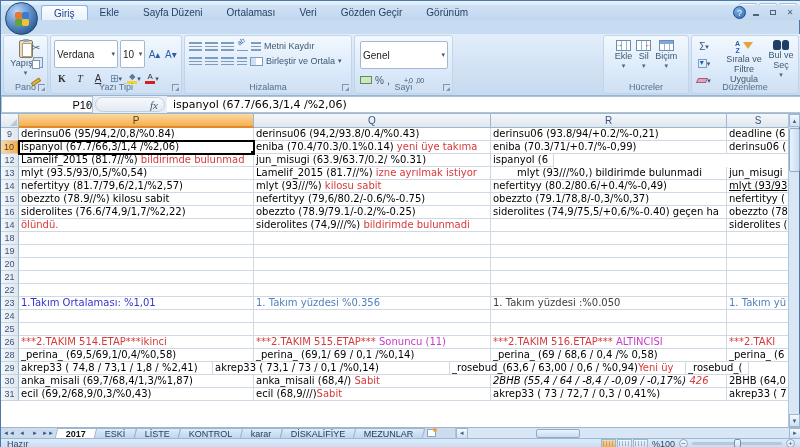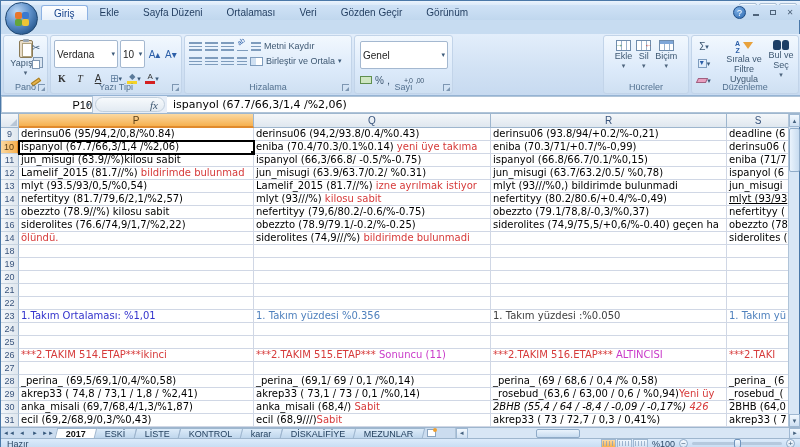--- a/index.html
+++ b/index.html
@@ -464,38 +464,30 @@
           <div class="cell" style="width: 63px;"><span>deadline (6</span></div>
         </div>
         <div class="grow">
           <div class="rh hl">10</div>
           <div class="cell sel" style="width: 235px;"><span>ispanyol (67.7/66,3/1,4 /%2,06)</span></div>
           <div class="cell" style="width: 237px;"><span>eniba (70.4/70.3/0.1%0.14) </span><span class="c-red">yeni üye takıma</span></div>
           <div class="cell" style="width: 236px;"><span>eniba (70.3/71/+0.7/%-0,99)</span></div>
           <div class="cell" style="width: 63px;"><span>derinsu06 (</span></div>
         </div>
         <div class="grow">
-          <div class="rh">11</div>
-          <div class="cell" style="width: 235px;"><span>jun_misugi (63.9//%)kilosu sabit</span></div>
-          <div class="cell" style="width: 237px;"><span>ispanyol (66,3/66.8/ -0.5/%-0.75)</span></div>
-          <div class="cell" style="width: 236px;"><span>ispanyol (66.8/66.7/0.1/%0,15)</span></div>
-          <div class="cell" style="width: 63px;"><span>eniba (71/7</span></div>
-        </div>
-        <div class="grow">
           <div class="rh">12</div>
           <div class="cell" style="width: 235px;"><span>Lamelif_2015 (81.7//%) </span><span class="c-red">bildirimde bulunmad</span></div>
           <div class="cell" style="width: 237px;"><span>jun_misugi (63.9/63.7/0.2/ %0.31)</span></div>
-          <div class="cell" style="width: 236px;"><span>jun_misugi (63.7/63.2/0.5/ %0,78)</span></div>
           <div class="cell" style="width: 63px;"><span>ispanyol (6</span></div>
         </div>
         <div class="grow">
           <div class="rh">13</div>
           <div class="cell" style="width: 235px;"><span>mlyt (93.5/93/0,5/%0,54)</span></div>
           <div class="cell" style="width: 237px;"><span>Lamelif_2015 (81.7//%) </span><span class="c-red">izne ayrılmak istiyor</span></div>
-          <div class="cell" style="width: 236px;"><span>mlyt (93///%0,) bildirimde bulunmadi</span></div>
+          <div class="cell" style="width: 236px; text-align: center;"><span>mlyt (93///%0,) bildirimde bulunmadi</span></div>
           <div class="cell" style="width: 63px;"><span>jun_misugi</span></div>
         </div>
         <div class="grow">
           <div class="rh">14</div>
           <div class="cell" style="width: 235px;"><span>nefertityy (81.7/79,6/2,1/%2,57)</span></div>
           <div class="cell" style="width: 237px;"><span>mlyt (93///%) </span><span class="c-red">kilosu sabit</span></div>
           <div class="cell" style="width: 236px;"><span>nefertityy (80.2/80.6/+0.4/%-0,49)</span></div>
           <div class="cell" style="width: 63px; text-decoration: underline;"><span>mlyt (93/93</span></div>
         </div>
         <div class="grow">
@@ -576,36 +568,29 @@
           <div class="cell" style="width: 63px;"></div>
         </div>
         <div class="grow">
           <div class="rh">26</div>
           <div class="cell" style="width: 235px;"><span class="c-red">***2.TAKIM 514.ETAP***ikinci</span></div>
           <div class="cell" style="width: 237px;"><span class="c-red">***2.TAKIM 515.ETAP*** </span><span class="c-magenta">Sonuncu (11)</span></div>
           <div class="cell" style="width: 236px;"><span class="c-red">***2.TAKIM 516.ETAP*** </span><span class="c-magenta">ALTINCISI</span></div>
           <div class="cell" style="width: 63px;"><span class="c-red">***2.TAKI</span></div>
         </div>
         <div class="grow">
-          <div class="rh">27</div>
-          <div class="cell" style="width: 235px;"></div>
-          <div class="cell" style="width: 237px;"></div>
-          <div class="cell" style="width: 236px;"></div>
-          <div class="cell" style="width: 63px;"></div>
-        </div>
-        <div class="grow">
           <div class="rh">28</div>
           <div class="cell" style="width: 235px;"><span>_perina_ (69,5/69,1/0,4/%0,58)</span></div>
           <div class="cell" style="width: 237px;"><span>_perina_ (69,1/ 69 / 0,1 /%0,14)</span></div>
           <div class="cell" style="width: 236px;"><span>_perina_ (69 / 68,6 / 0,4 /% 0,58)</span></div>
           <div class="cell" style="width: 63px;"><span>_perina_ (6</span></div>
         </div>
         <div class="grow">
           <div class="rh">29</div>
-          <div class="cell" style="width: 235px;"><span>akrep33 ( 74,8 / 73,1 / 1,8 / %2,41)</span></div>
+          <div class="cell" style="width: 194px;"><span>akrep33 ( 74,8 / 73,1 / 1,8 / %2,41)</span></div>
           <div class="cell" style="width: 237px;"><span>akrep33 ( 73,1 / 73 / 0,1 /%0,14)</span></div>
           <div class="cell" style="width: 236px;"><span>_rosebud_(63,6 / 63,00 / 0,6 / %0,94)</span><span class="c-red">Yeni üy</span></div>
           <div class="cell" style="width: 63px;"><span>_rosebud_(</span></div>
         </div>
         <div class="grow">
           <div class="rh">30</div>
           <div class="cell" style="width: 235px;"><span>anka_misali (69,7/68,4/1,3/%1,87)</span></div>
           <div class="cell" style="width: 237px;"><span>anka_misali (68,4/) </span><span class="c-red">Sabit</span></div>
           <div class="cell" style="width: 236px; font-style: italic;"><span>2BHB (55,4 / 64 / -8,4 / -0,09 / -0,17%) </span><span class="c-red">426</span></div>
           <div class="cell" style="width: 63px;"><span>2BHB (64,0</span></div>

